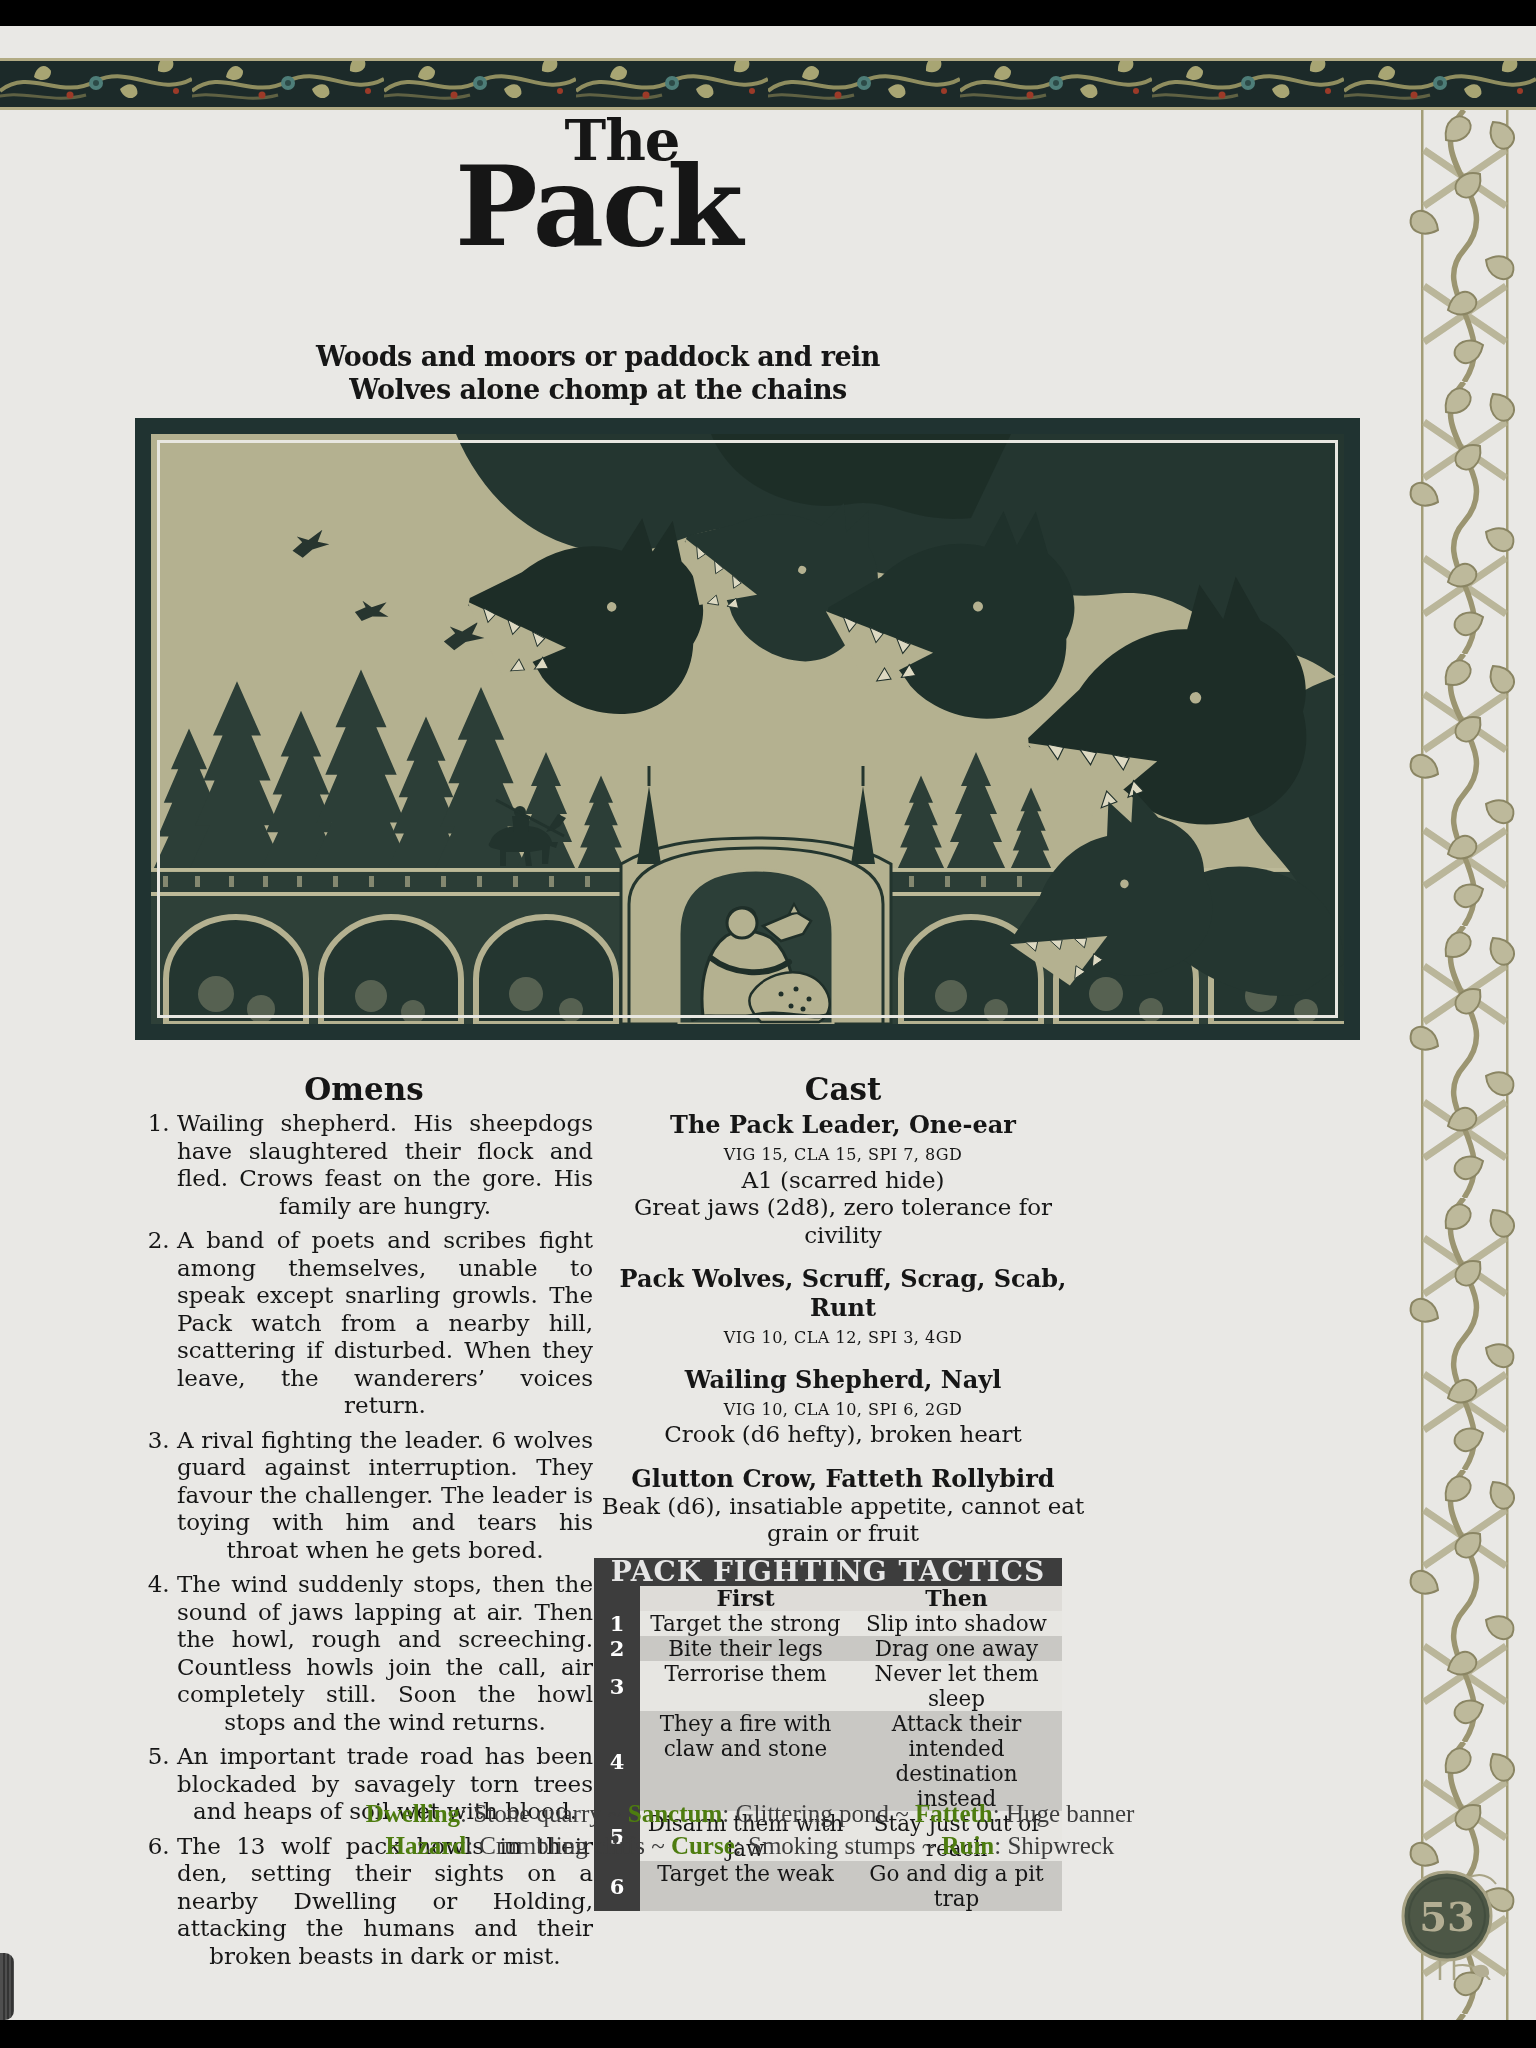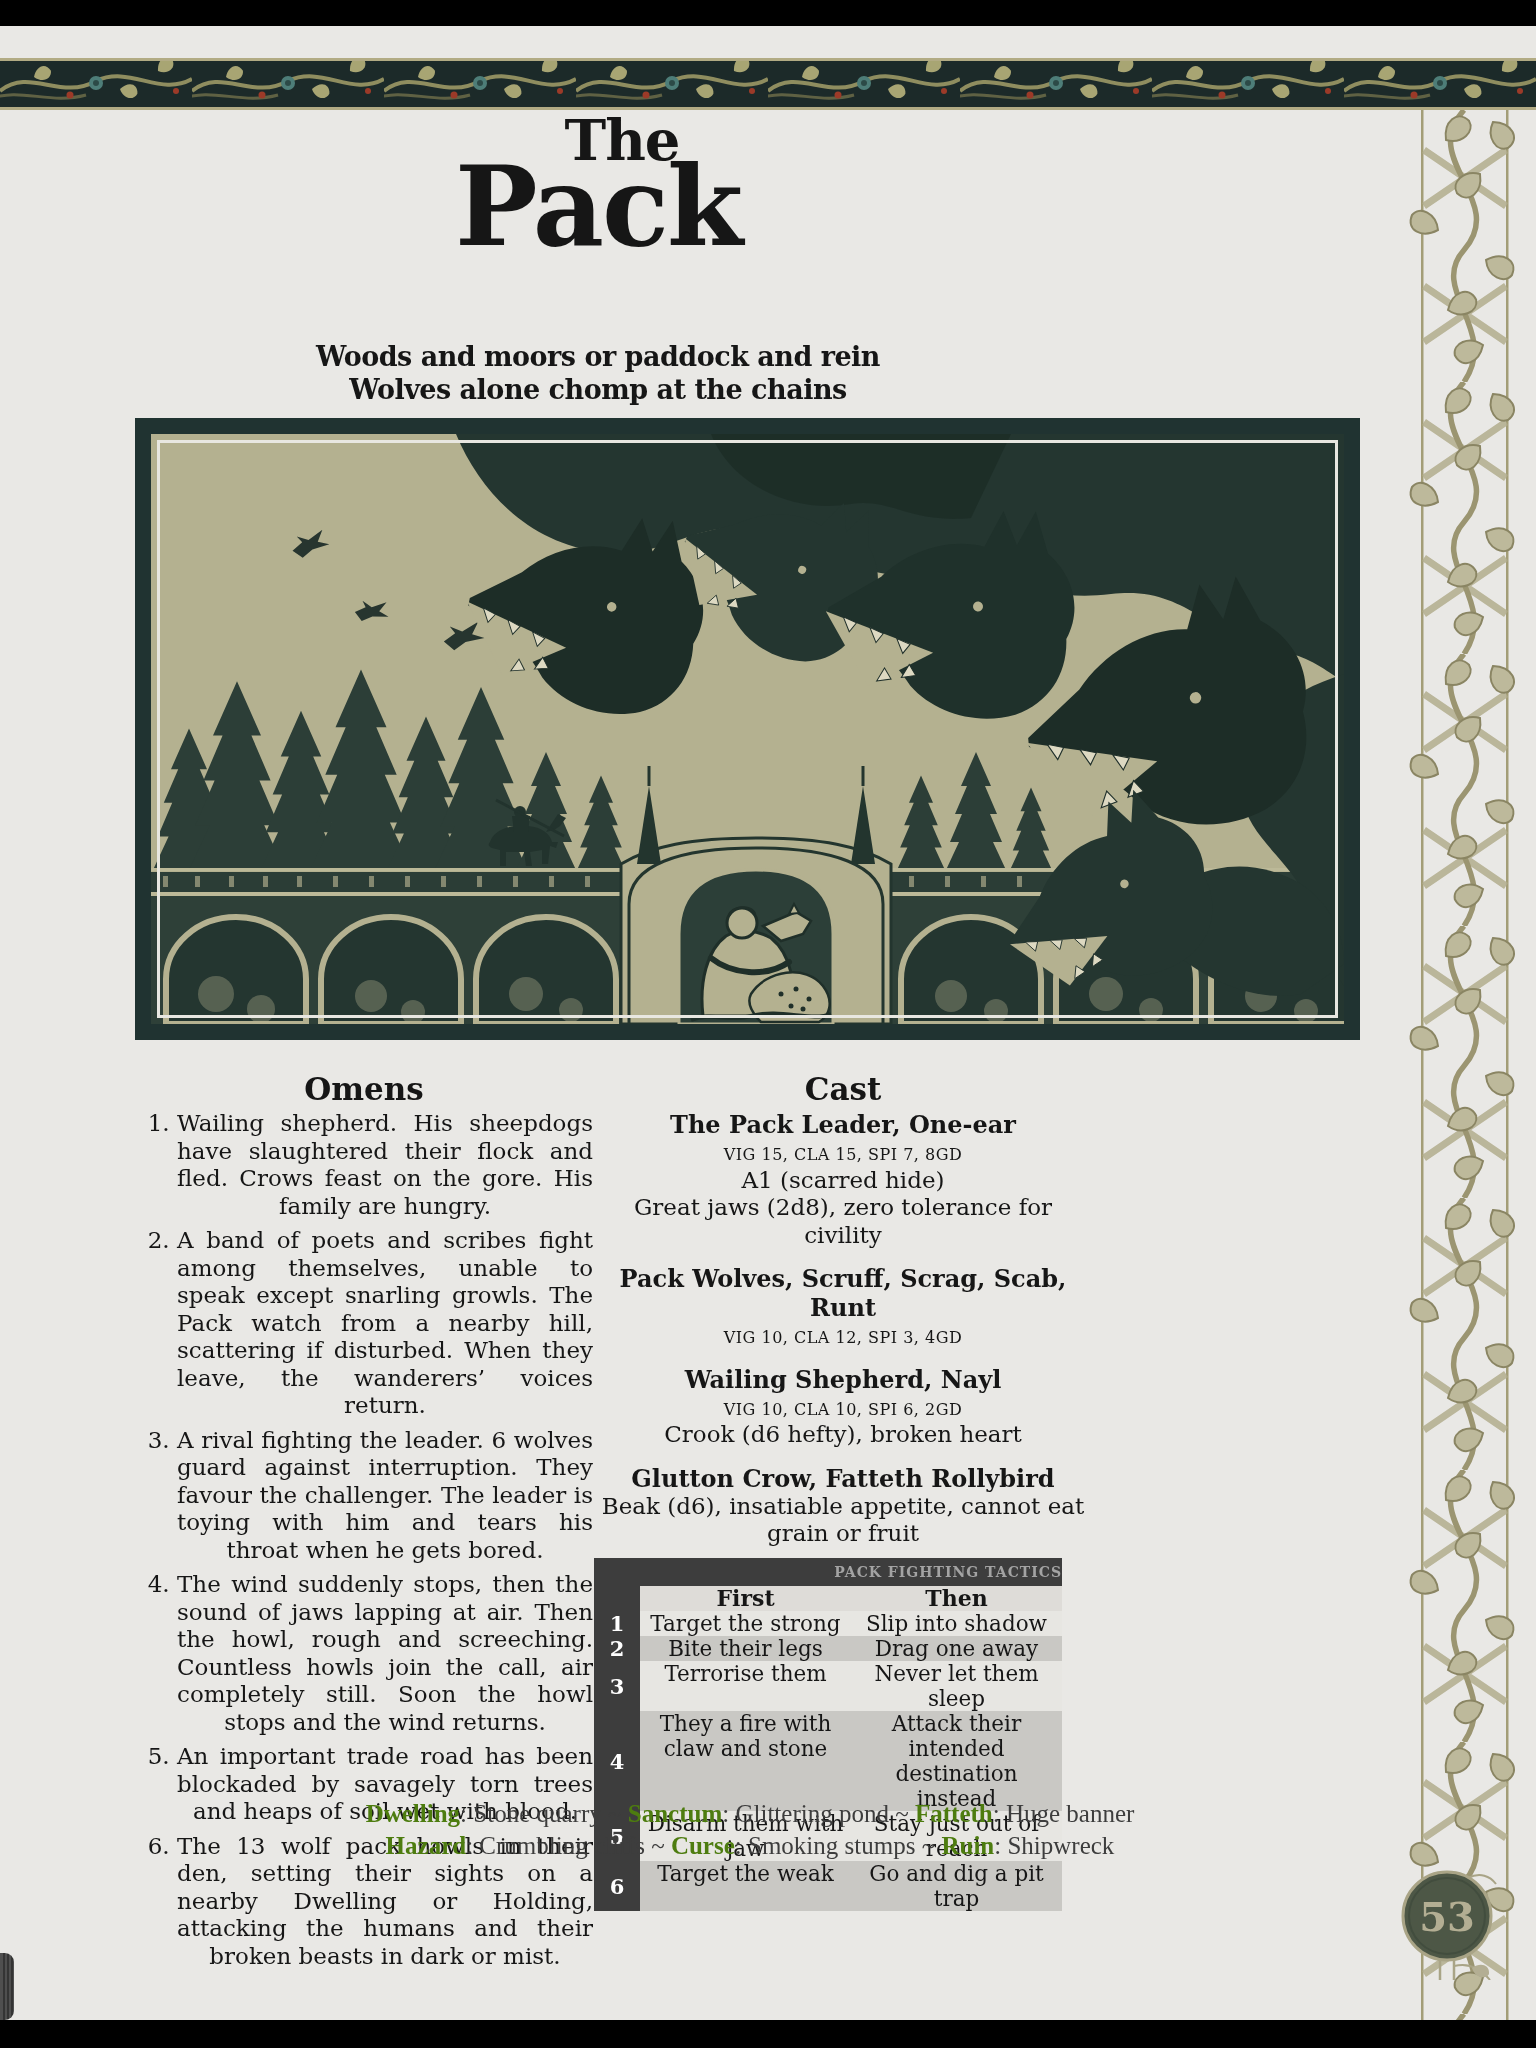--- a/index.html
+++ b/index.html
@@ -35,21 +35,21 @@
   .col-cast{flex:1;}
   .sec-heading{font-size:31px;font-weight:700;text-align:center;margin:0 0 4px 0;line-height:34px;}
   .omens-list{margin:0;padding:0 0 0 42px;font-size:23px;line-height:27.5px;}
   .omens-list li{text-align:justify;text-align-last:center;margin-bottom:7px;}
   .omens-list li::marker{font-size:23px;}
   .cast-entry{text-align:center;margin-bottom:15px;font-size:23px;line-height:27.5px;}
   .cast-name{font-weight:700;font-size:24px;line-height:29px;}
   .cast-stats{font-variant-caps:all-small-caps;letter-spacing:.5px;}
 
   .tactics{position:absolute;left:594px;top:1558px;width:468px;background:#3d3d3d;}
-  .t-title{color:#a3a3a3;font-weight:700;font-size:14px;line-height:28px;text-align:right;letter-spacing:1px;}
+  .t-title{color:#e5e5e5;font-weight:700;font-size:28px;line-height:28px;text-align:center;letter-spacing:1px;}
   .t-grid{display:grid;grid-template-columns:46px 211px 211px;}
   .t-grid .th{background:#dedcd8;font-weight:700;font-size:22px;line-height:25px;text-align:center;}
   .t-grid .tn{color:#fff;font-weight:700;font-size:21px;display:flex;align-items:center;justify-content:center;}
   .t-grid .tc{font-size:21.5px;line-height:25px;text-align:center;padding:0 3px;}
   .t-grid .r-a{background:#e7e6e2;}
   .t-grid .r-b{background:#c9c8c4;}
 
   .seeds{position:absolute;left:135px;top:1798px;width:1230px;text-align:center;
     font-family:"Liberation Serif","DejaVu Serif",serif;font-size:25px;line-height:32px;color:#3d3d3d;}
   .seeds b{color:#4d7c0f;}

